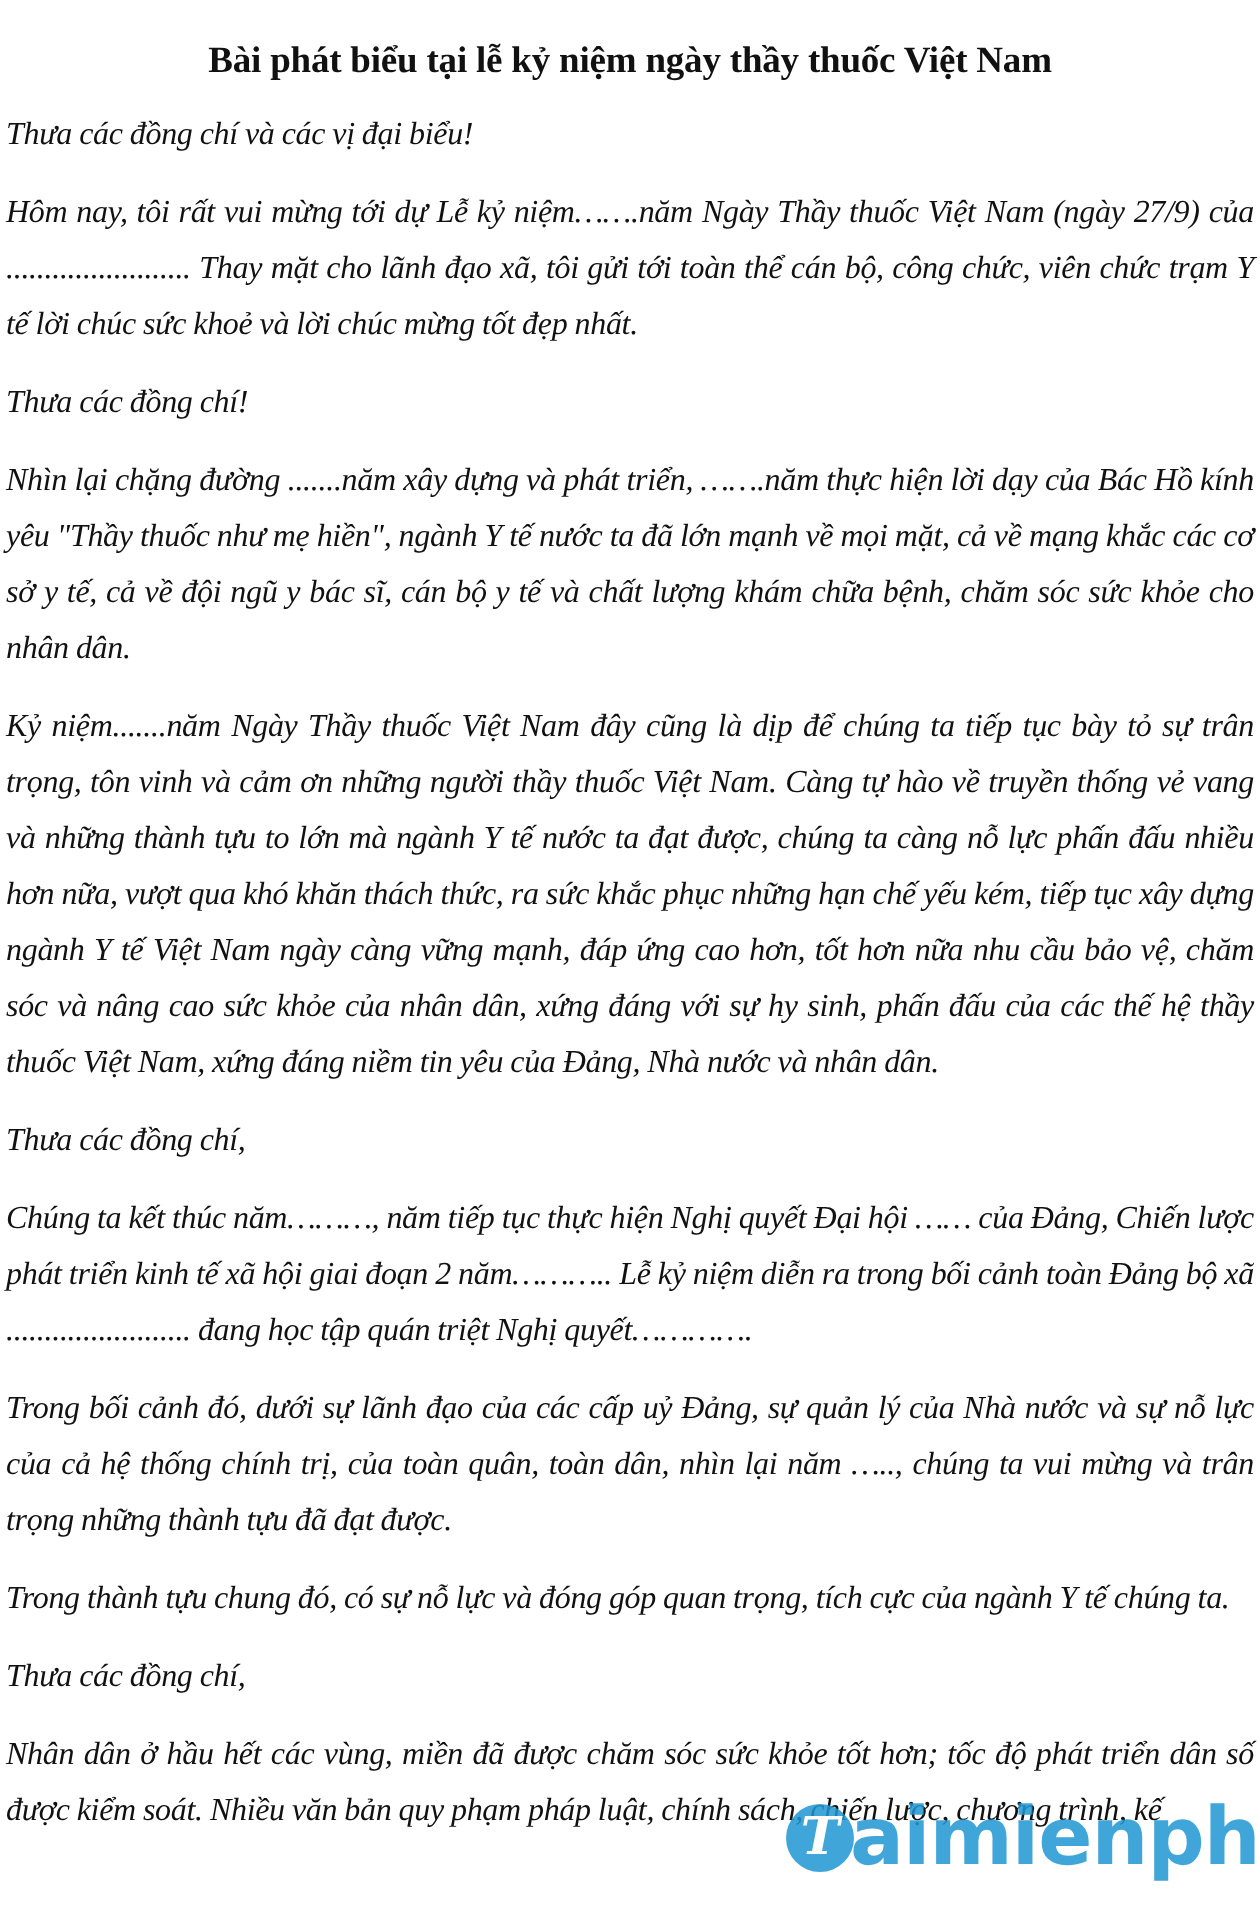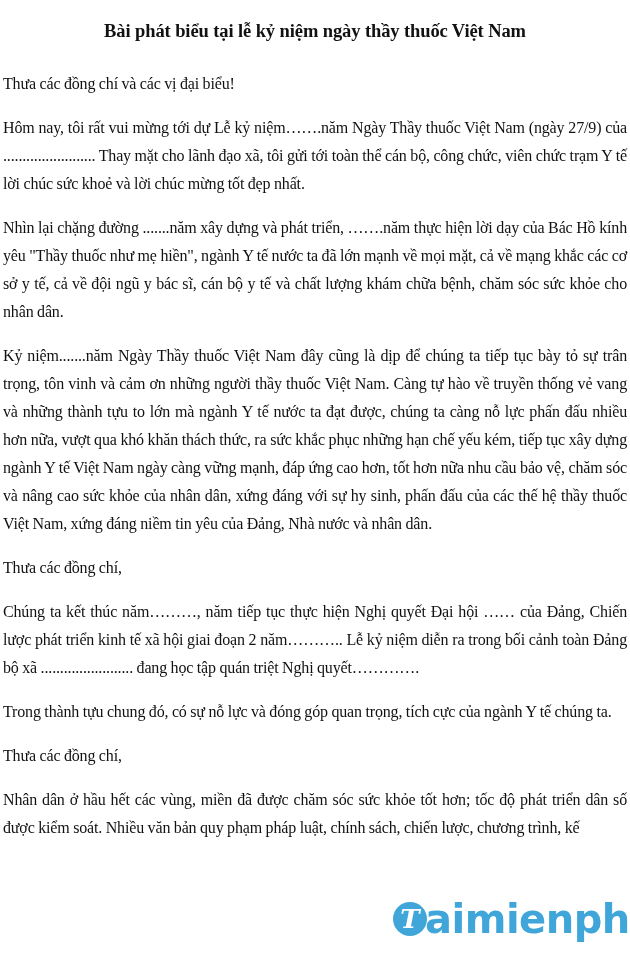--- a/index.html
+++ b/index.html
@@ -27,24 +27,25 @@
       text-align: center;
       margin: 0;
       padding-top: 20px;
       height: 34px;
       line-height: 22px;
       letter-spacing: -0.1px;
     }
     .para {
       font-size: 16px;
       line-height: 28px;
-      margin: 16px 0 11px 0;
+      margin: 0 0 11px 0;
       text-align: justify;
       letter-spacing: -0.15px;
       word-spacing: -0.3px;
+      font-style: italic;
     }
     .para.short { text-align: left; }
     .logo {
       position: absolute;
       left: 393px;
       top: 896px;
       height: 40px;
       display: flex;
       align-items: flex-end;
       pointer-events: none;
@@ -80,24 +81,26 @@
       color: rgba(110, 180, 60, 0.9);
     }
   </style>
 </head>
 <body>
 
 <div class="doc">
   <h1 class="title">Bài phát biểu tại lễ kỷ niệm ngày thầy thuốc Việt Nam</h1>
   <p class="para short">Thưa các đồng chí và các vị đại biểu!</p>
   <p class="para">Hôm nay, tôi rất vui mừng tới dự Lễ kỷ niệm…….năm Ngày Thầy thuốc Việt Nam (ngày 27/9) của ........................ Thay mặt cho lãnh đạo xã, tôi gửi tới toàn thể cán bộ, công chức, viên chức trạm Y tế lời chúc sức khoẻ và lời chúc mừng tốt đẹp nhất.</p>
+  <p class="para short">Thưa các đồng chí!</p>
   <p class="para">Nhìn lại chặng đường .......năm xây dựng và phát triển, …….năm thực hiện lời dạy của Bác Hồ kính yêu "Thầy thuốc như mẹ hiền", ngành Y tế nước ta đã lớn mạnh về mọi mặt, cả về mạng khắc các cơ sở y tế, cả về đội ngũ y bác sĩ, cán bộ y tế và chất lượng khám chữa bệnh, chăm sóc sức khỏe cho nhân dân.</p>
   <p class="para">Kỷ niệm.......năm Ngày Thầy thuốc Việt Nam đây cũng là dịp để chúng ta tiếp tục bày tỏ sự trân trọng, tôn vinh và cảm ơn những người thầy thuốc Việt Nam. Càng tự hào về truyền thống vẻ vang và những thành tựu to lớn mà ngành Y tế nước ta đạt được, chúng ta càng nỗ lực phấn đấu nhiều hơn nữa, vượt qua khó khăn thách thức, ra sức khắc phục những hạn chế yếu kém, tiếp tục xây dựng ngành Y tế Việt Nam ngày càng vững mạnh, đáp ứng cao hơn, tốt hơn nữa nhu cầu bảo vệ, chăm sóc và nâng cao sức khỏe của nhân dân, xứng đáng với sự hy sinh, phấn đấu của các thế hệ thầy thuốc Việt Nam, xứng đáng niềm tin yêu của Đảng, Nhà nước và nhân dân.</p>
   <p class="para short">Thưa các đồng chí,</p>
   <p class="para">Chúng ta kết thúc năm………, năm tiếp tục thực hiện Nghị quyết Đại hội …… của Đảng, Chiến lược phát triển kinh tế xã hội giai đoạn 2 năm……….. Lễ kỷ niệm diễn ra trong bối cảnh toàn Đảng bộ xã ........................ đang học tập quán triệt Nghị quyết………….</p>
+  <p class="para">Trong bối cảnh đó, dưới sự lãnh đạo của các cấp uỷ Đảng, sự quản lý của Nhà nước và sự nỗ lực của cả hệ thống chính trị, của toàn quân, toàn dân, nhìn lại năm ….., chúng ta vui mừng và trân trọng những thành tựu đã đạt được.</p>
   <p class="para">Trong thành tựu chung đó, có sự nỗ lực và đóng góp quan trọng, tích cực  của ngành Y tế chúng ta.</p>
   <p class="para short">Thưa các đồng chí,</p>
   <p class="para">Nhân dân ở hầu hết các vùng, miền đã được chăm sóc sức khỏe tốt hơn; tốc độ phát triển dân số được kiểm soát. Nhiều văn bản quy phạm pháp luật, chính sách, chiến lược, chương trình, kế</p>
 </div>
 
 <div class="logo">
   <span class="logo-t">T</span>
   <span class="logo-text">aimienphi</span>
   <span class="logo-vn">vn</span>
 </div>

